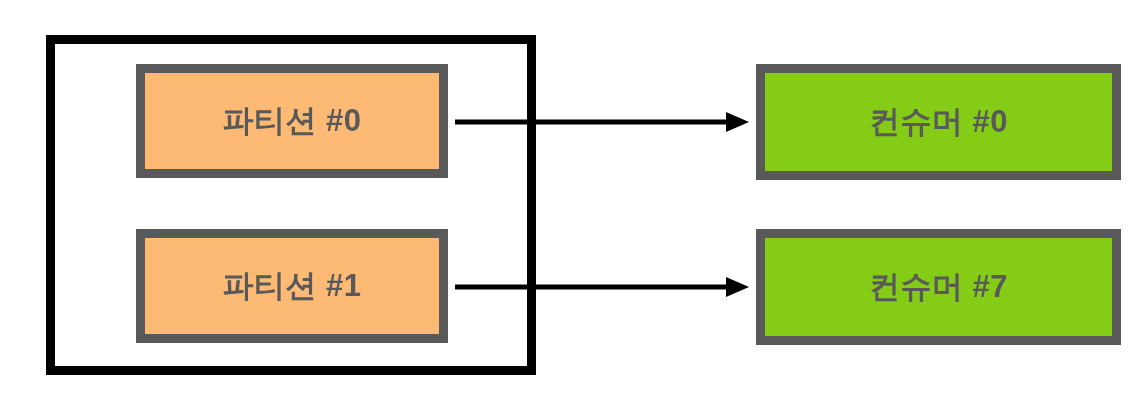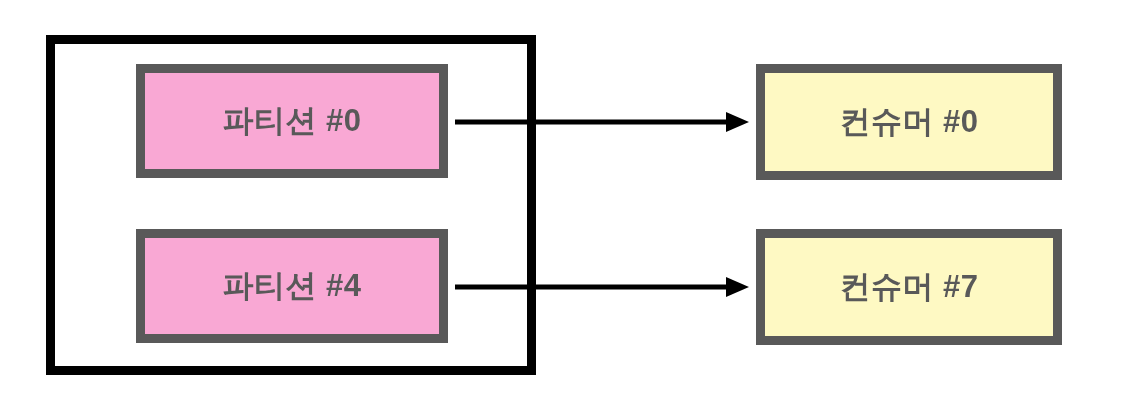--- a/index.html
+++ b/index.html
@@ -35,27 +35,27 @@
     font-size: 31px;
     font-weight: 700;
     color: #595959;
     letter-spacing: 0.5px;
     white-space: nowrap;
   }
   .partition {
     left: 136px;
     width: 312px;
     height: 114px;
-    background: #f9a8d4;
+    background: #fdba74;
   }
   .consumer {
     left: 756px;
-    width: 306px;
+    width: 365px;
     height: 116px;
-    background: #fef9c3;
+    background: #84cc16;
   }
   .row-0 { top: 64px; }
   .row-1 { top: 229px; }
   .arrow-layer {
     position: absolute;
     left: 0;
     top: 0;
     width: 1136px;
     height: 408px;
     pointer-events: none;
@@ -65,21 +65,21 @@
 <body>
 
 <div class="canvas">
 
   <div class="group-box"></div>
 
   <div class="node partition row-0">
     <span>파티션 #0</span>
   </div>
   <div class="node partition row-1">
-    <span>파티션 #4</span>
+    <span>파티션 #1</span>
   </div>
 
   <div class="node consumer row-0">
     <span>컨슈머 #0</span>
   </div>
   <div class="node consumer row-1">
     <span>컨슈머 #7</span>
   </div>
 
   <svg class="arrow-layer" viewBox="0 0 1136 408" aria-hidden="true">

